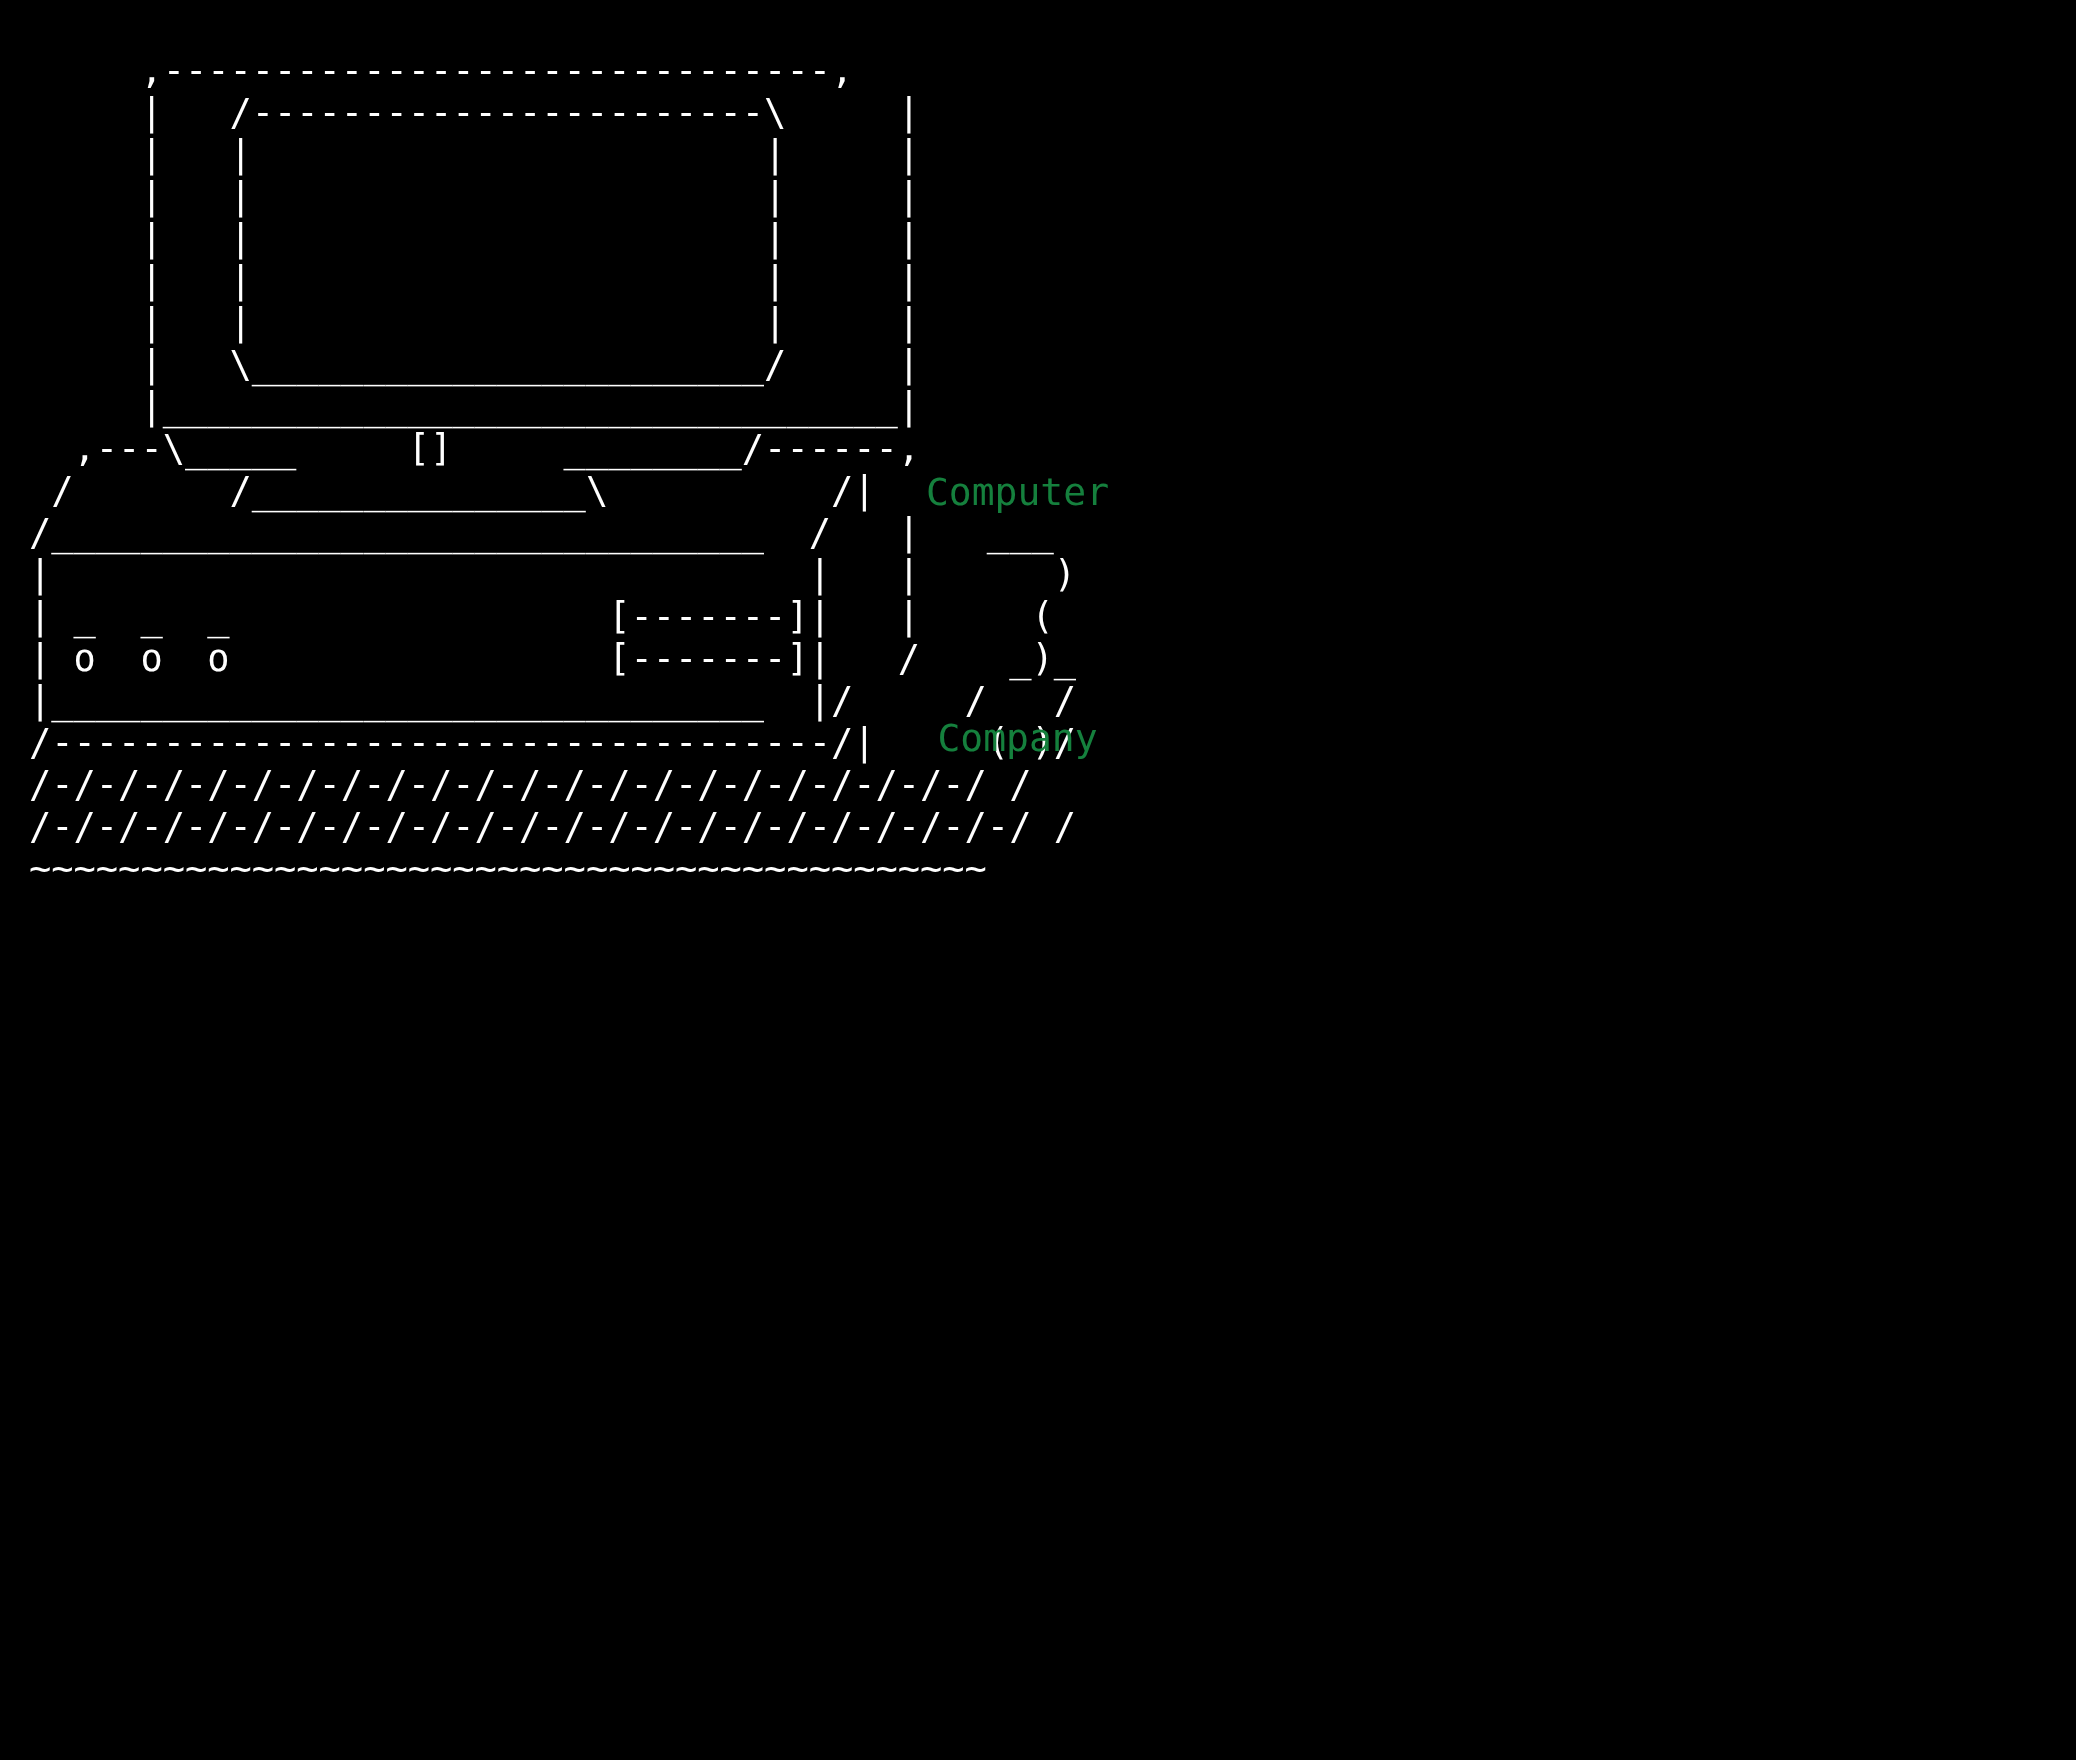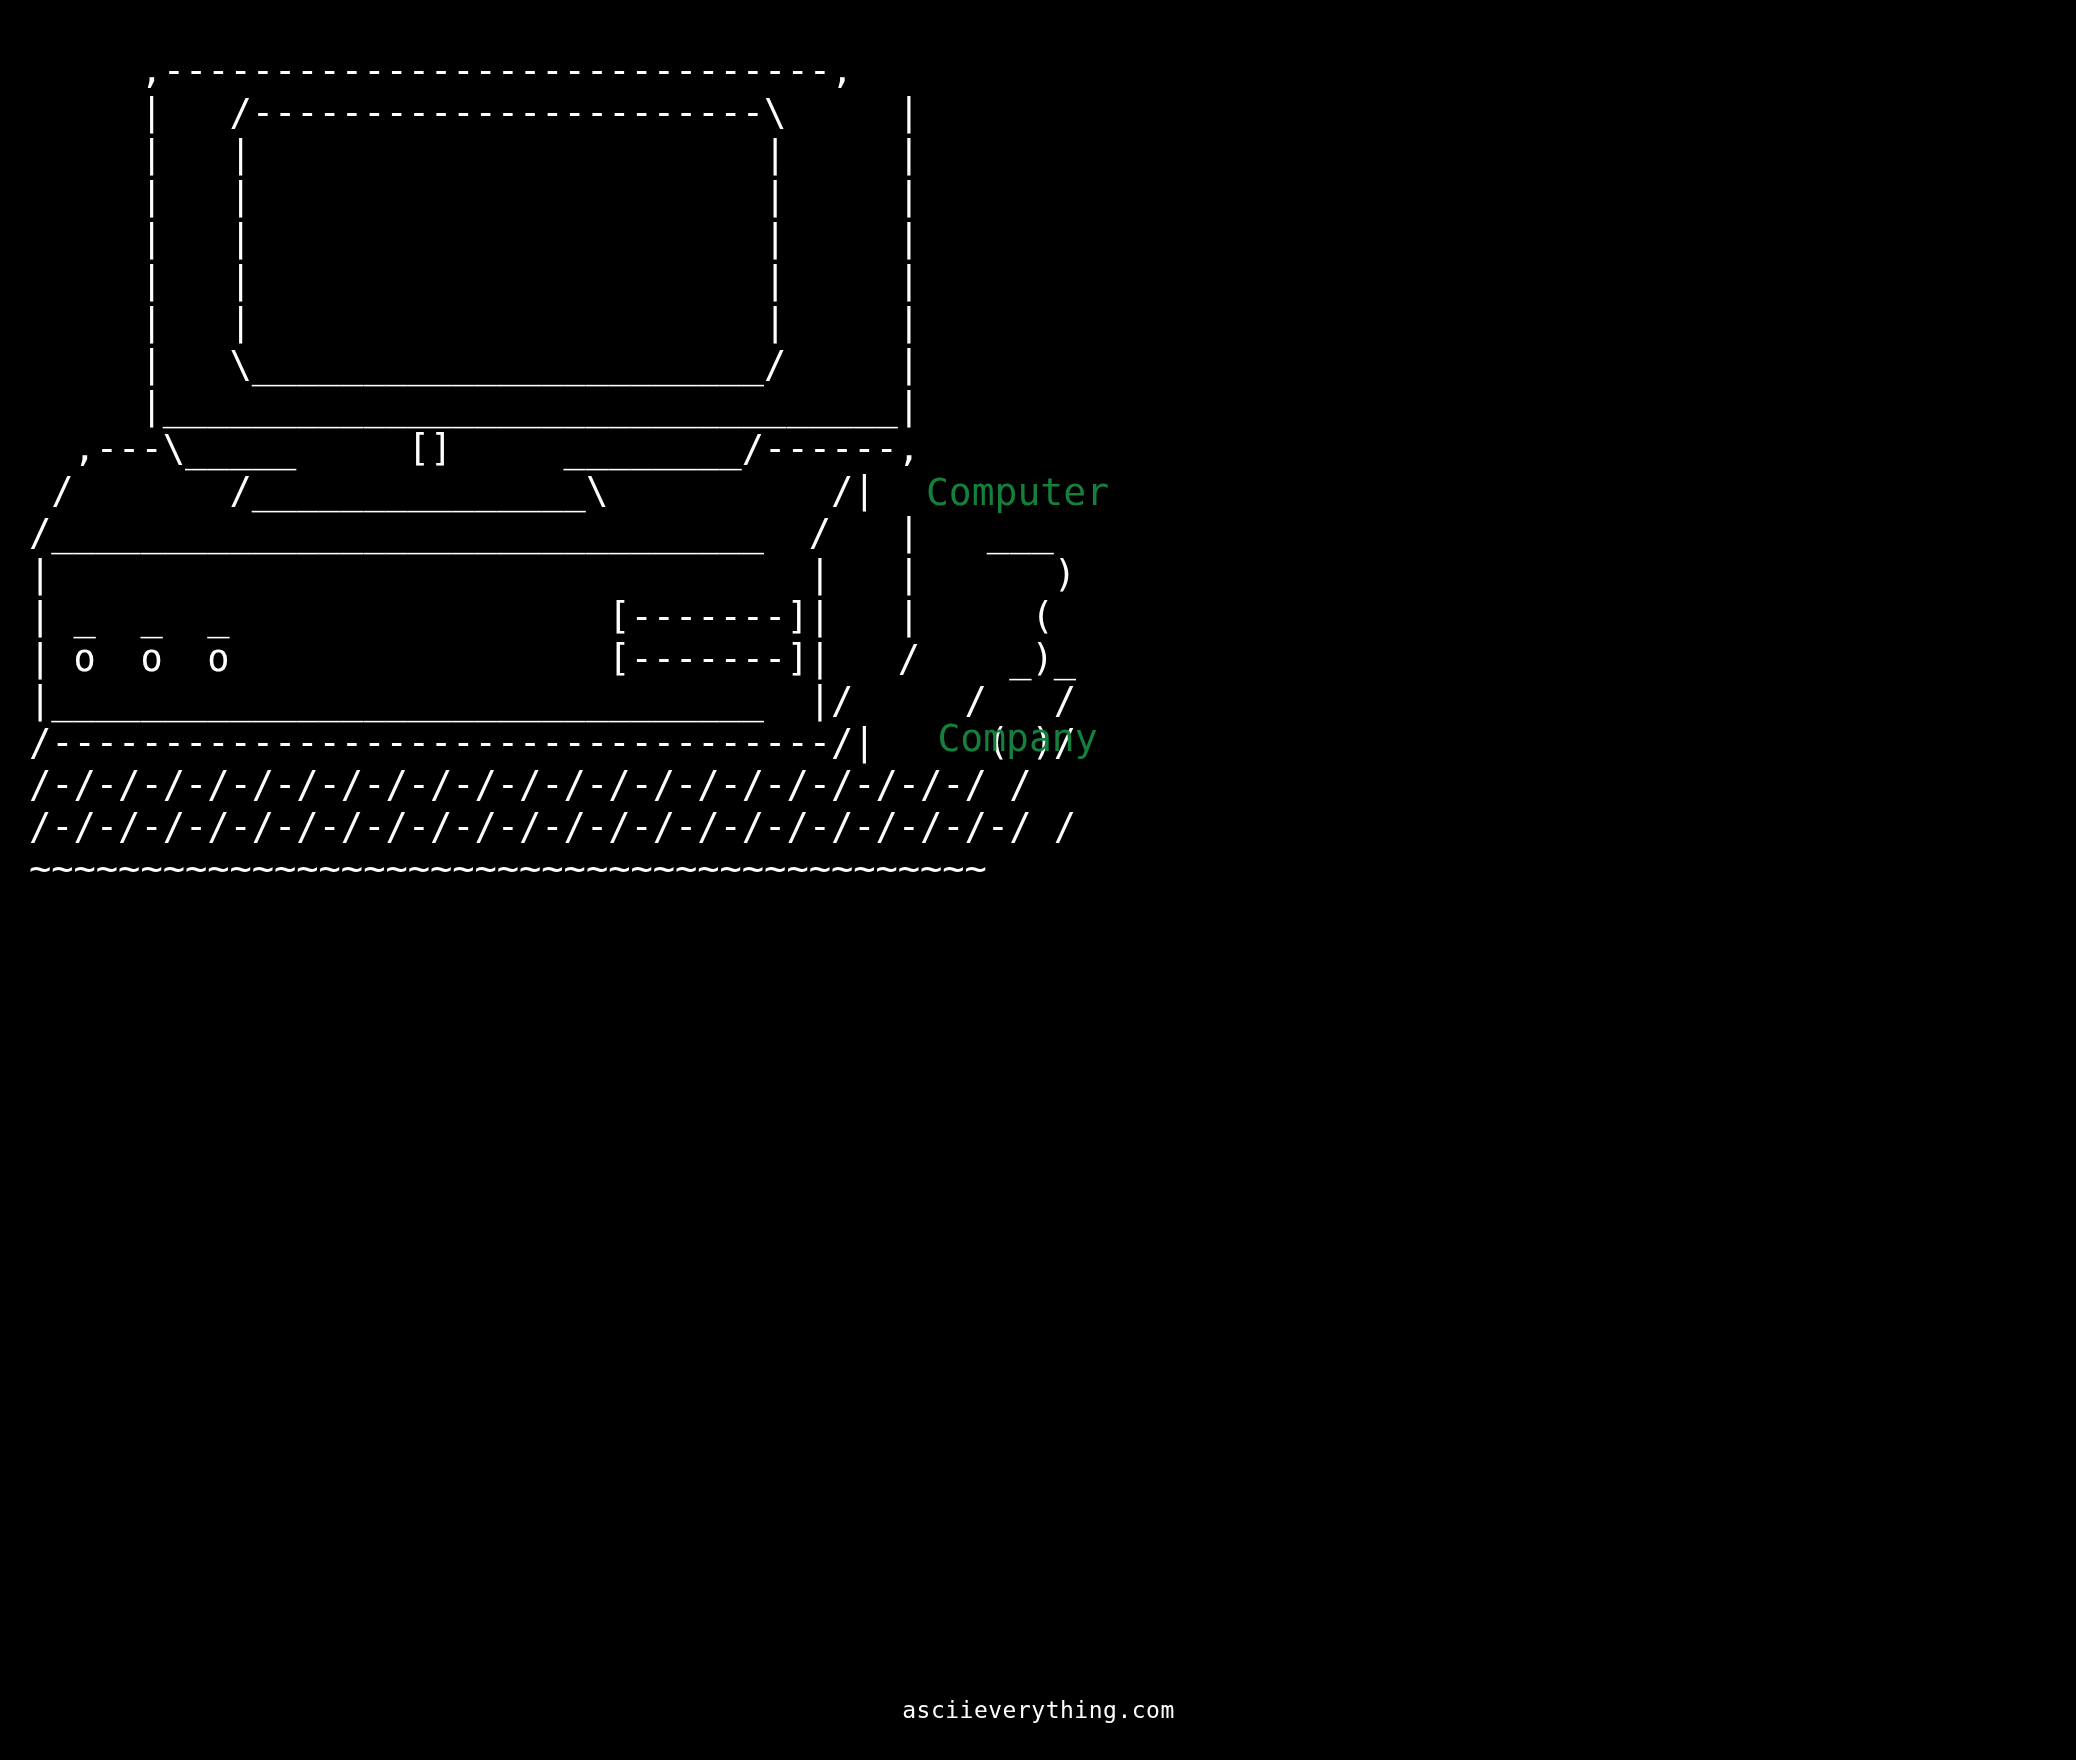--- a/index.html
+++ b/index.html
@@ -102,16 +102,15 @@
 /-----------------------------------/|     ( )/
 /-/-/-/-/-/-/-/-/-/-/-/-/-/-/-/-/-/-/-/-/-/ /
 /-/-/-/-/-/-/-/-/-/-/-/-/-/-/-/-/-/-/-/-/-/-/ /
 ~~~~~~~~~~~~~~~~~~~~~~~~~~~~~~~~~~~~~~~~~~~</pre>
 
   <div id="screen-text">
     <span class="ln l1">Computer</span>
     <span class="ln l3">Company</span>
   </div>
 
-  <div id="watermark">asciieverything.com</div>
 
 </div>
 
 
 </body></html>

